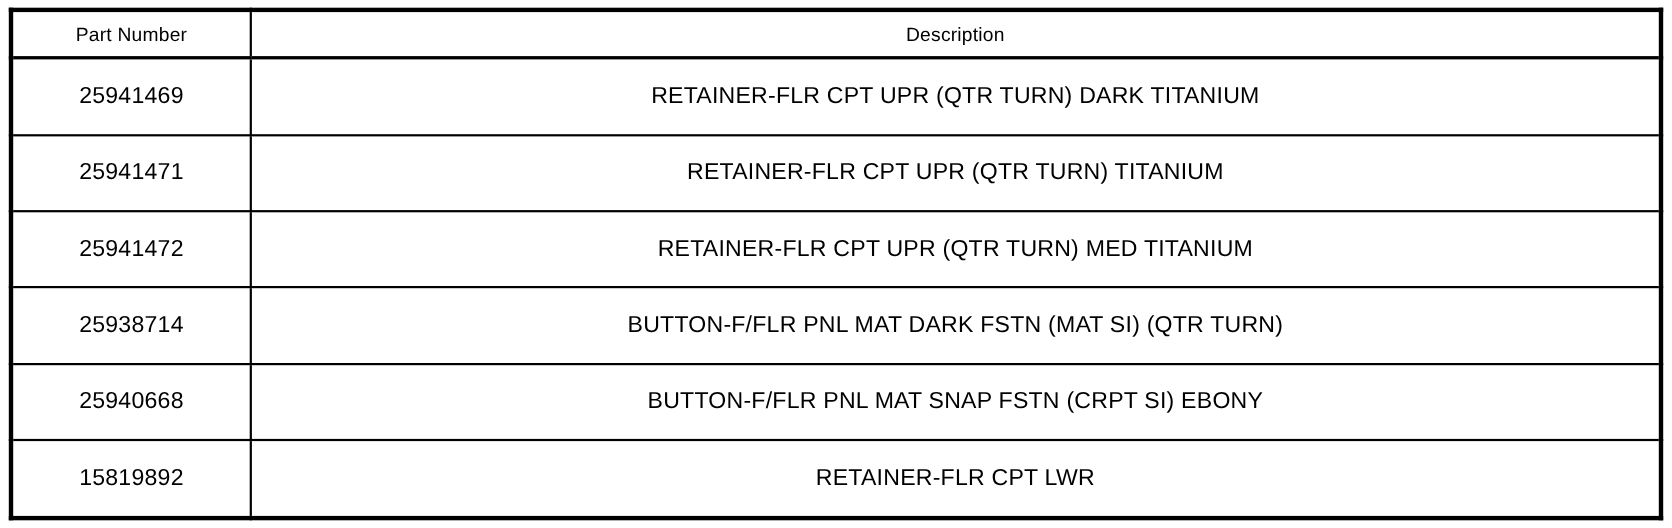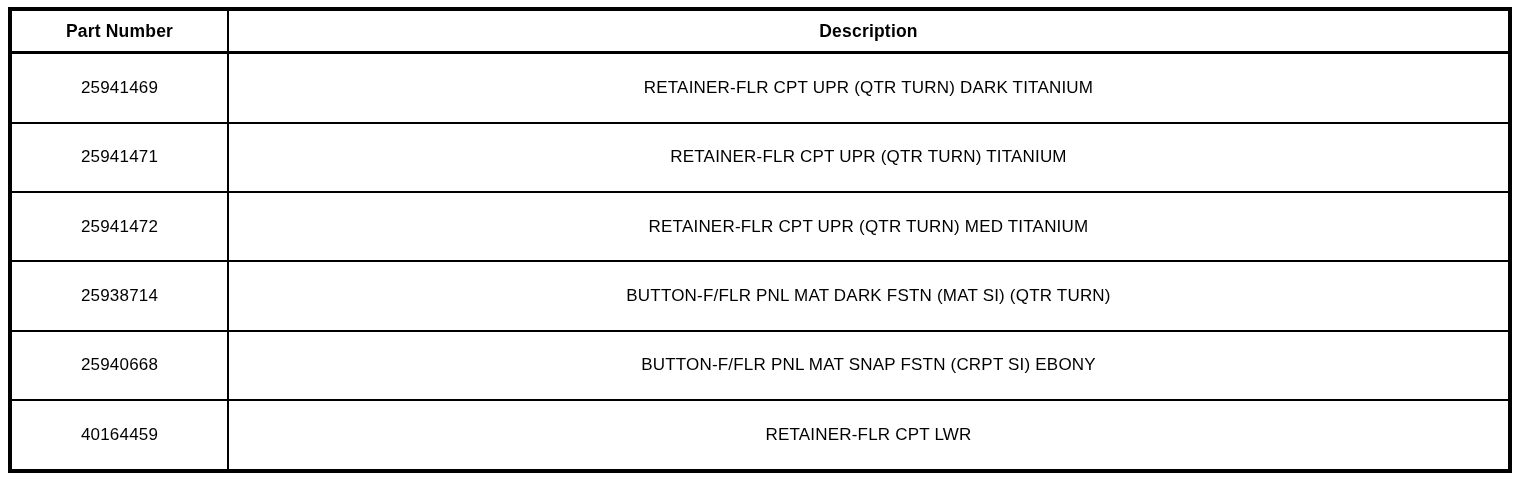--- a/index.html
+++ b/index.html
@@ -27,28 +27,28 @@
     table-layout: fixed;
     border: 4px solid #000000;
   }
   .parts-table col.col-part { width: 218px; }
   .parts-table th,
   .parts-table td {
     border: 2px solid #000000;
     text-align: center;
     vertical-align: middle;
     padding: 0 6px;
-    font-size: 17px;
+    font-size: 21px;
     letter-spacing: 0.2px;
     white-space: nowrap;
     overflow: hidden;
     height: 40px;
   }
   .parts-table thead th {
-    font-weight: bold;
+    font-weight: normal;
     font-size: 17.5px;
     border-bottom: 3px solid #000000;
   }
 </style>
 </head>
 <body>
 
 <div class="table-wrap">
   <table class="parts-table">
     <colgroup>
@@ -76,18 +76,18 @@
       </tr>
       <tr>
         <td>25938714</td>
         <td>BUTTON-F/FLR PNL MAT DARK FSTN (MAT SI) (QTR TURN)</td>
       </tr>
       <tr>
         <td>25940668</td>
         <td>BUTTON-F/FLR PNL MAT SNAP FSTN (CRPT SI) EBONY</td>
       </tr>
       <tr>
-        <td>40164459</td>
+        <td>15819892</td>
         <td>RETAINER-FLR CPT LWR</td>
       </tr>
     </tbody>
   </table>
 </div>
 
 </body></html>

